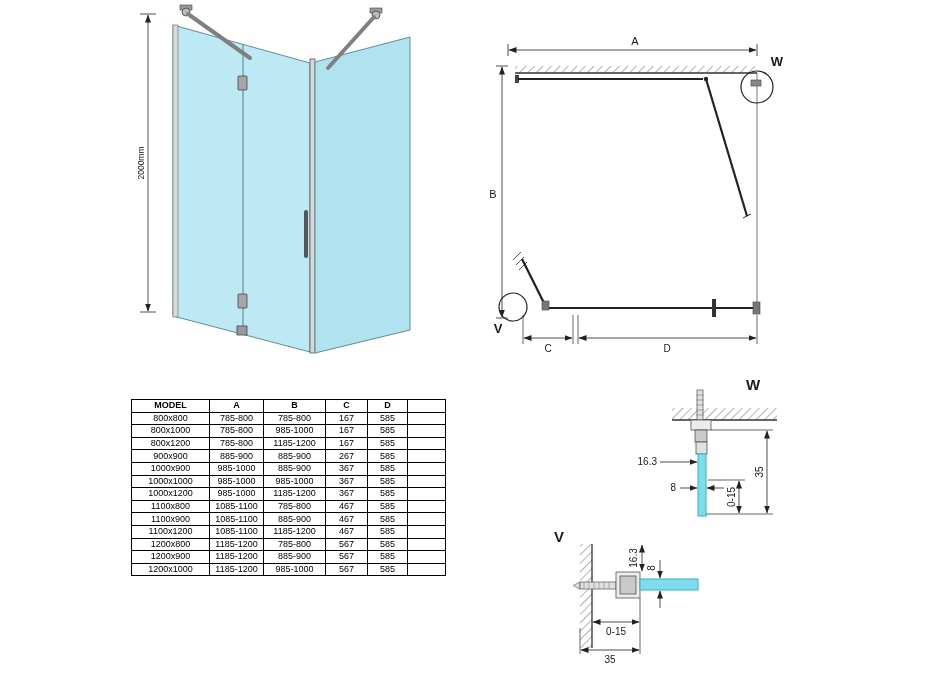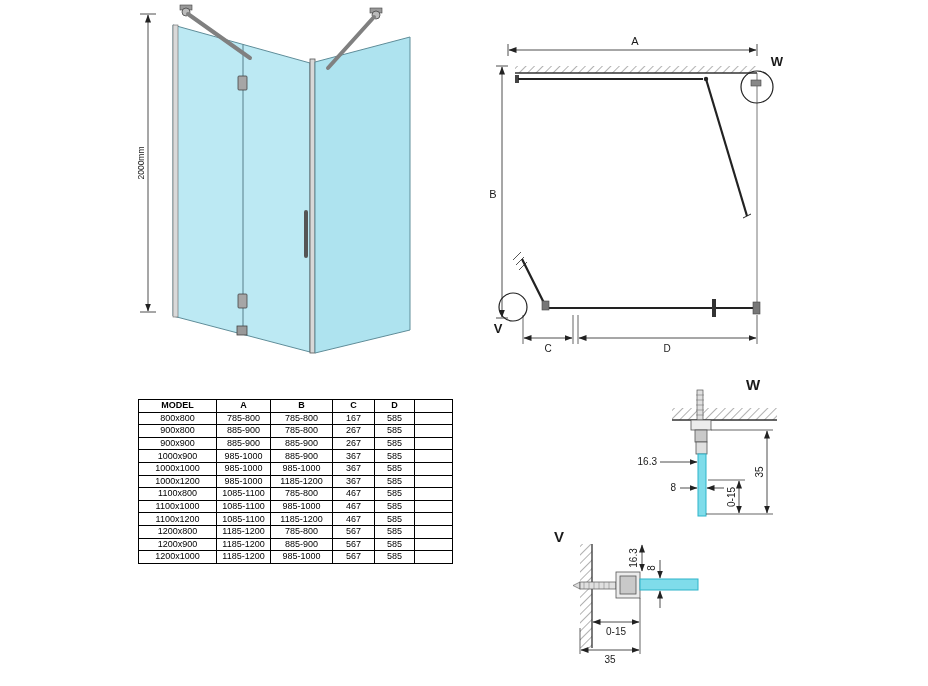--- a/index.html
+++ b/index.html
@@ -237,21 +237,21 @@
     </g>
 
     <g>
       <line x1="40" y1="110" x2="40" y2="136" stroke="#222" stroke-width="0.7"></line>
       <line x1="100" y1="110" x2="100" y2="136" stroke="#222" stroke-width="0.7"></line>
       <line x1="41" y1="132" x2="99" y2="132" stroke="#222" stroke-width="0.8" marker-start="url(#arr)" marker-end="url(#arr)"></line>
       <text class="dim-label" x="70" y="145" text-anchor="middle">35</text>
     </g>
   </svg>
 
-  <table class="dims abs" style="left:138px; top:399px;">
+  <table class="dims abs" style="left:131px; top:399px;">
     <colgroup>
       <col style="width:78px">
         <col style="width:54px">
         <col style="width:62px">
       <col style="width:42px">
         <col style="width:40px">
         <col style="width:38px">
     </colgroup>
     <thead>
       <tr>
@@ -266,24 +266,32 @@
     <tbody>
         <tr>
           <td>800x800</td>
           <td>785-800</td>
           <td>785-800</td>
           <td>167</td>
           <td>585</td>
           <td></td>
         </tr>
         <tr>
-          <td>900x800</td>
-          <td>885-900</td>
-          <td>785-800</td>
-          <td>267</td>
+          <td>800x1000</td>
+          <td>785-800</td>
+          <td>985-1000</td>
+          <td>167</td>
+          <td>585</td>
+          <td></td>
+        </tr>
+        <tr>
+          <td>800x1200</td>
+          <td>785-800</td>
+          <td>1185-1200</td>
+          <td>167</td>
           <td>585</td>
           <td></td>
         </tr>
         <tr>
           <td>900x900</td>
           <td>885-900</td>
           <td>885-900</td>
           <td>267</td>
           <td>585</td>
           <td></td>
@@ -314,23 +322,23 @@
         </tr>
         <tr>
           <td>1100x800</td>
           <td>1085-1100</td>
           <td>785-800</td>
           <td>467</td>
           <td>585</td>
           <td></td>
         </tr>
         <tr>
-          <td>1100x1000</td>
+          <td>1100x900</td>
           <td>1085-1100</td>
-          <td>985-1000</td>
+          <td>885-900</td>
           <td>467</td>
           <td>585</td>
           <td></td>
         </tr>
         <tr>
           <td>1100x1200</td>
           <td>1085-1100</td>
           <td>1185-1200</td>
           <td>467</td>
           <td>585</td>

